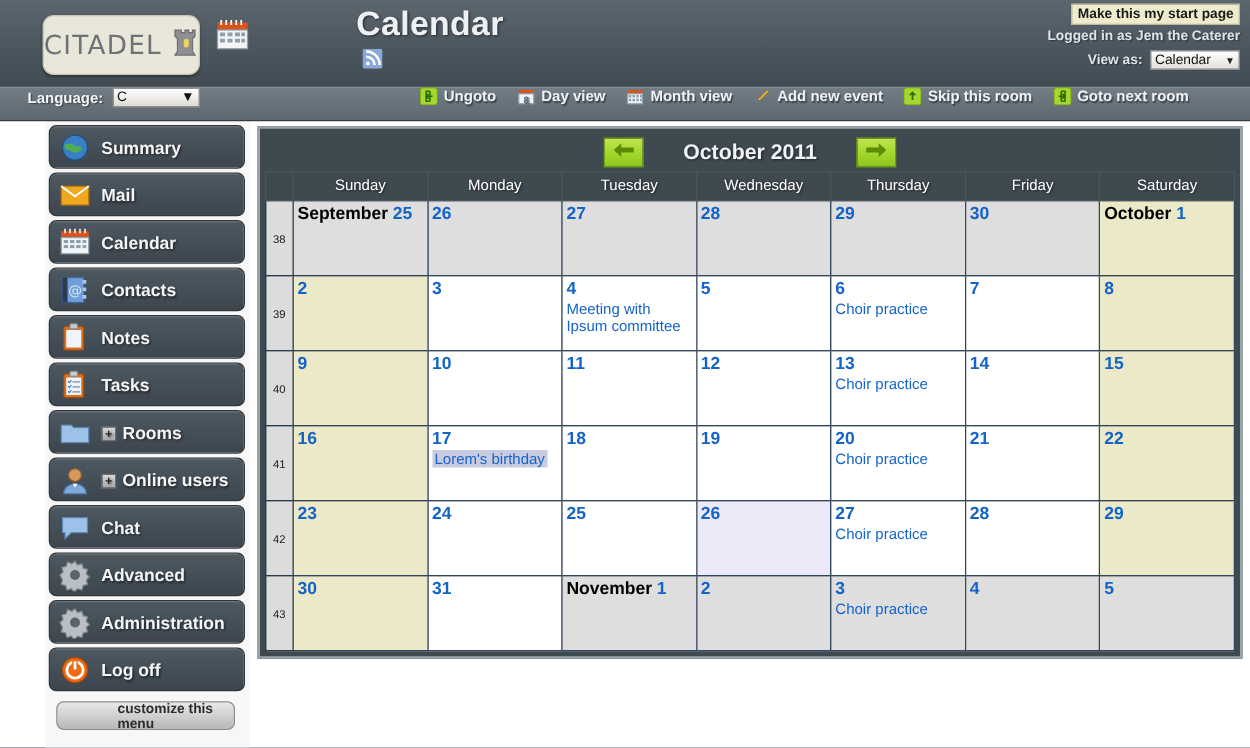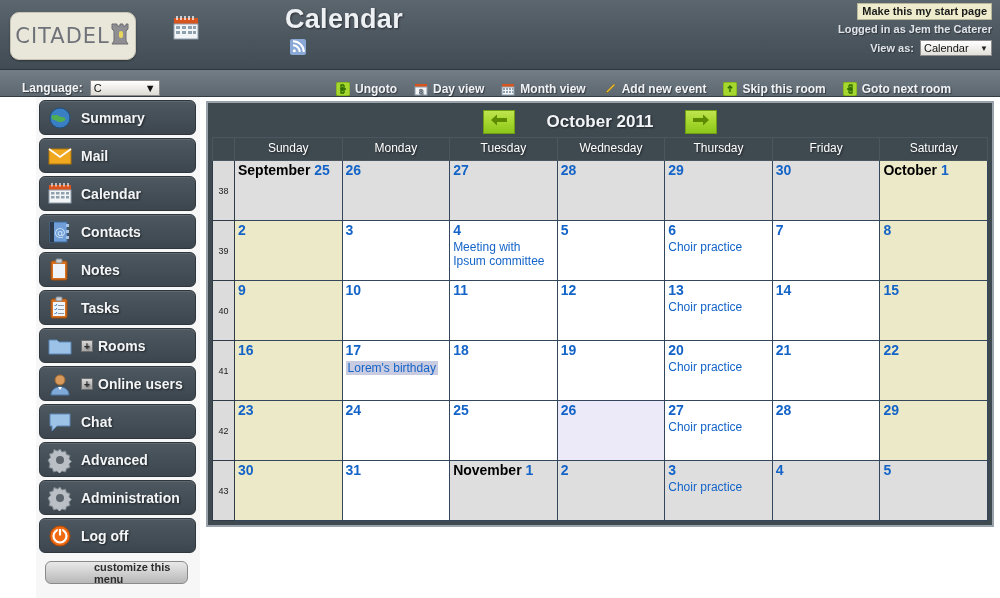--- a/index.html
+++ b/index.html
@@ -11,26 +11,26 @@
   }
 
   
   #banner {
     position: relative;
     height: 70px;
     background: linear-gradient(to bottom, #5c666f 0%, #4c565f 55%, #424c55 100%);
     border-bottom: 1px solid #2e363d;
   }
   #logo-box {
-    position: absolute; left: 10px; top: 12px;
+    position: absolute; left: 34px; top: 12px;
     width: 126px; height: 48px;
     background: #e9e6da;
     border: 1px solid #c9c5b5;
     border-radius: 9px;
-    display: flex; align-items: center; justify-content: center;
+    display: flex; align-items: center; justify-content: space-between;
     box-shadow: 0 1px 2px rgba(0,0,0,.35);
   }
   #logo-text {
     font-size: 21px; letter-spacing: 1px;
     color: #6f7279; font-weight: normal;
     font-family: "DejaVu Sans", sans-serif;
   }
   .rook { margin-left: 1px; }
 
   #room-icon { position: absolute; left: 172px; top: 14px; }
@@ -75,21 +75,21 @@
     min-width: 72px; justify-content: space-between;
     cursor: pointer;
   }
   .fakeselect .arrow { font-size: 8px; color: #222; }
 
   
   #toolbar {
     height: 27px;
     background: linear-gradient(to bottom,#737d86 0%, #68727b 50%, #5d6770 100%);
     border-bottom: 1px solid #353d44;
-    display: flex; align-items: flex-end;
+    display: flex; align-items: flex-start;
     position: relative;
   }
   #lang-area {
     display: flex; align-items: center; gap: 7px;
     margin-left: 22px;
   }
   #lang-label {
     color: #f2f4f6; font-size: 12px; font-weight: bold;
     text-shadow: 1px 1px 1px rgba(0,0,0,.45);
   }

